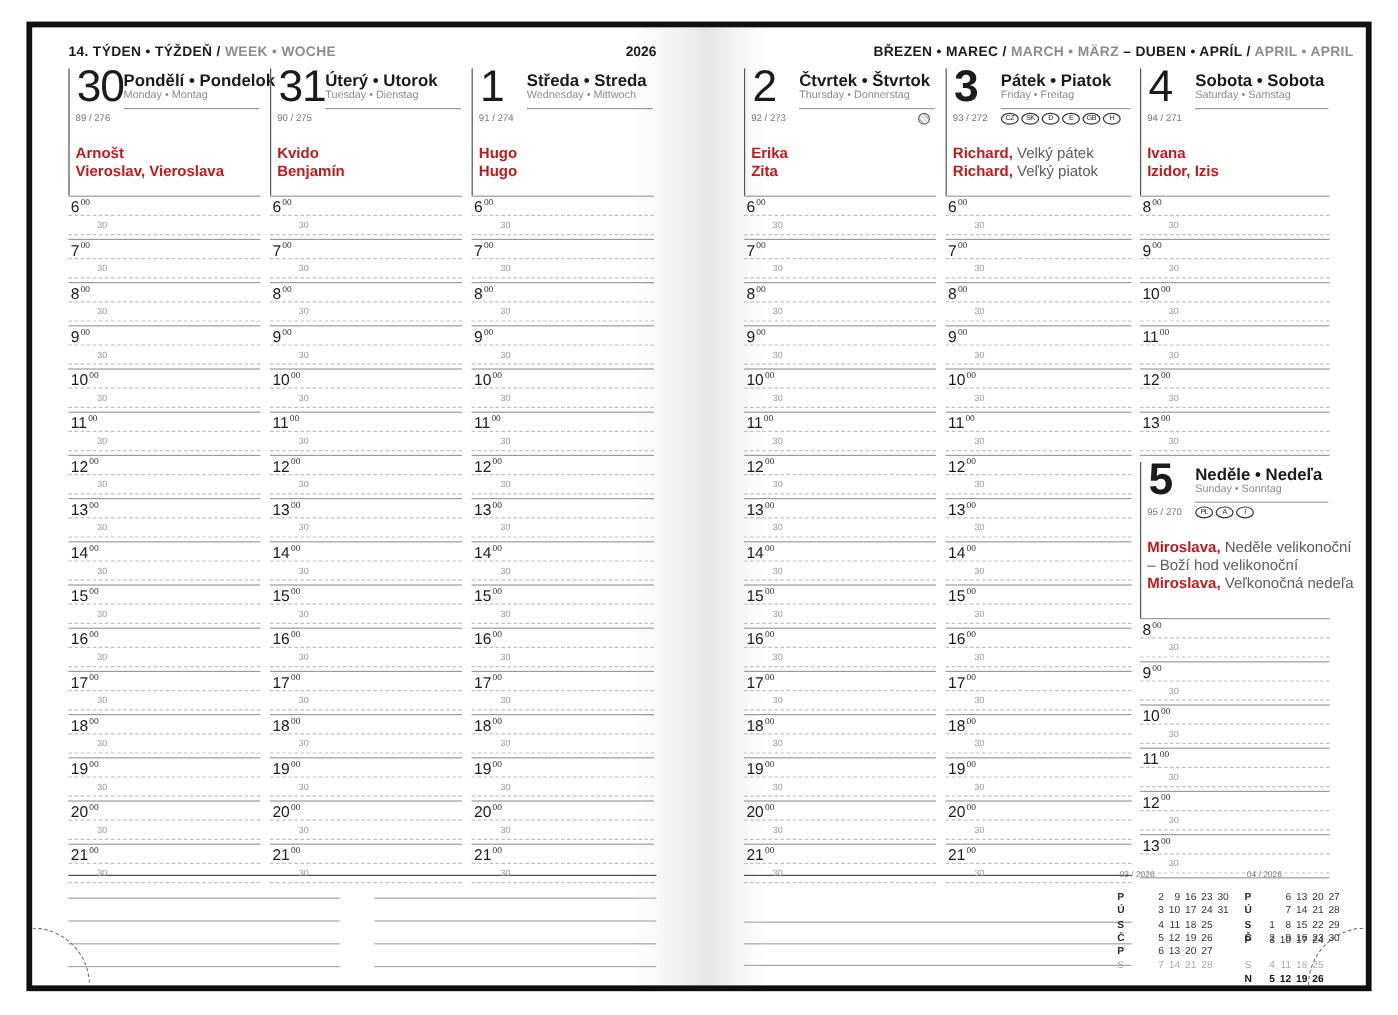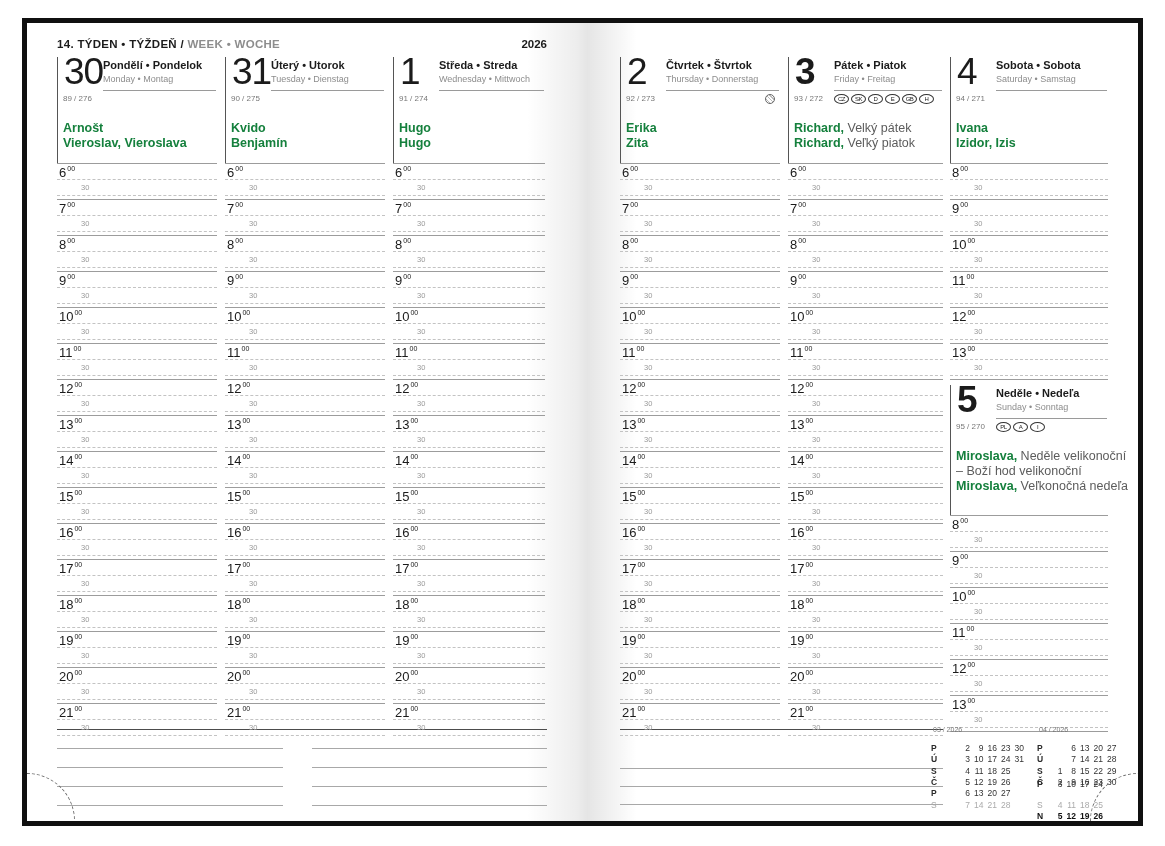--- a/index.html
+++ b/index.html
@@ -15,31 +15,31 @@
   .phead .gray{color:#8d8d8d;font-weight:bold;}
   .phead-left{left:30px;}
   .phead-year{position:absolute;top:15px;left:30px;width:490px;text-align:right;font-size:11.5px;font-weight:bold;}
   .phead-right{right:10px;text-align:right;}
   
   .day-col{position:absolute;top:34px;}
   .dhead{position:absolute;left:0;top:0;height:106px;border-left:1.3px solid #555;width:100%;}
   .dnum{position:absolute;left:6px;top:-4px;font-size:37px;line-height:38px;letter-spacing:-1px;font-weight:400;}
   .dnum.hol{font-weight:700;}
   .dord{position:absolute;left:5px;top:37px;font-size:8px;color:#777;}
-  .dtitle{position:absolute;left:45px;top:2px;font-size:11px;font-weight:bold;white-space:nowrap;}
+  .dtitle{position:absolute;left:45px;top:2px;font-size:14px;font-weight:bold;white-space:nowrap;}
   .dsub{position:absolute;left:45px;top:17px;font-size:9px;color:#8d8d8d;white-space:nowrap;}
   .drule{position:absolute;left:45px;right:2px;top:33px;border-bottom:1px solid #9a9a9a;}
   .badges{position:absolute;left:45px;top:37px;white-space:nowrap;}
   .badge{display:inline-block;border:1px solid #333;border-radius:50%;min-width:11px;height:8px;
          line-height:8px;font-size:6px;text-align:center;padding:0 1px;margin-right:2px;color:#222;
          letter-spacing:-0.5px;vertical-align:top;}
   .moon{position:absolute;right:6px;top:37px;width:8px;height:8px;border:1px solid #666;border-radius:50%;
         background:repeating-linear-gradient(45deg,#bbb 0 1px,#fff 1px 2.5px);}
   .names{position:absolute;left:5px;top:64px;font-size:12.5px;line-height:15px;white-space:nowrap;}
-  .names b{font-weight:bold;color:#15803d;}
+  .names b{font-weight:bold;color:#b91c1c;}
   .names span{font-weight:normal;color:#5c5c5c;}
   
   .grid{position:absolute;left:0;width:100%;}
   .grid.capped{border-bottom:1px solid #9c9c9c;}
   .hb{position:relative;height:35px;border-top:1px solid #9c9c9c;}
   .hlab{position:absolute;left:2px;top:1px;font-size:13px;}
   .hlab sup{font-size:7px;position:relative;top:-1px;left:1px;}
   .dash{position:absolute;left:0;right:0;border-bottom:1px dashed #c3c3c3;height:0;}
   .d1{top:15px;} .d2{top:31px;}
   .half{position:absolute;left:24px;top:19px;font-size:7.5px;color:#999;}
@@ -71,20 +71,21 @@
 <body>
 
 <div class="stage">
   <div class="spread">
     <div class="sheet" id="sheet">
       <div class="gutter"></div>
 
       <div class="phead phead-left"><span>14. TÝDEN • TÝŽDEŇ /</span> <span class="gray">WEEK • WOCHE</span></div>
       <div class="phead-year">2026</div>
 
+      <div class="phead phead-right"><span>BŘEZEN • MAREC /</span> <span class="gray">MARCH • MÄRZ</span> <span>– DUBEN • APRÍL /</span> <span class="gray">APRIL • APRIL</span></div>
 
       <div class="thick" style="left:30px;top:706px;width:490px;"></div>
       <div class="thick" style="left:593px;top:706px;width:323px;"></div>
 
       <div class="nline" style="left:30px;top:725px;width:226px;"></div>
       <div class="nline" style="left:30px;top:744px;width:226px;"></div>
       <div class="nline" style="left:30px;top:763px;width:226px;"></div>
       <div class="nline" style="left:30px;top:782px;width:226px;"></div>
       <div class="nline" style="left:285px;top:725px;width:235px;"></div>
       <div class="nline" style="left:285px;top:744px;width:235px;"></div>

